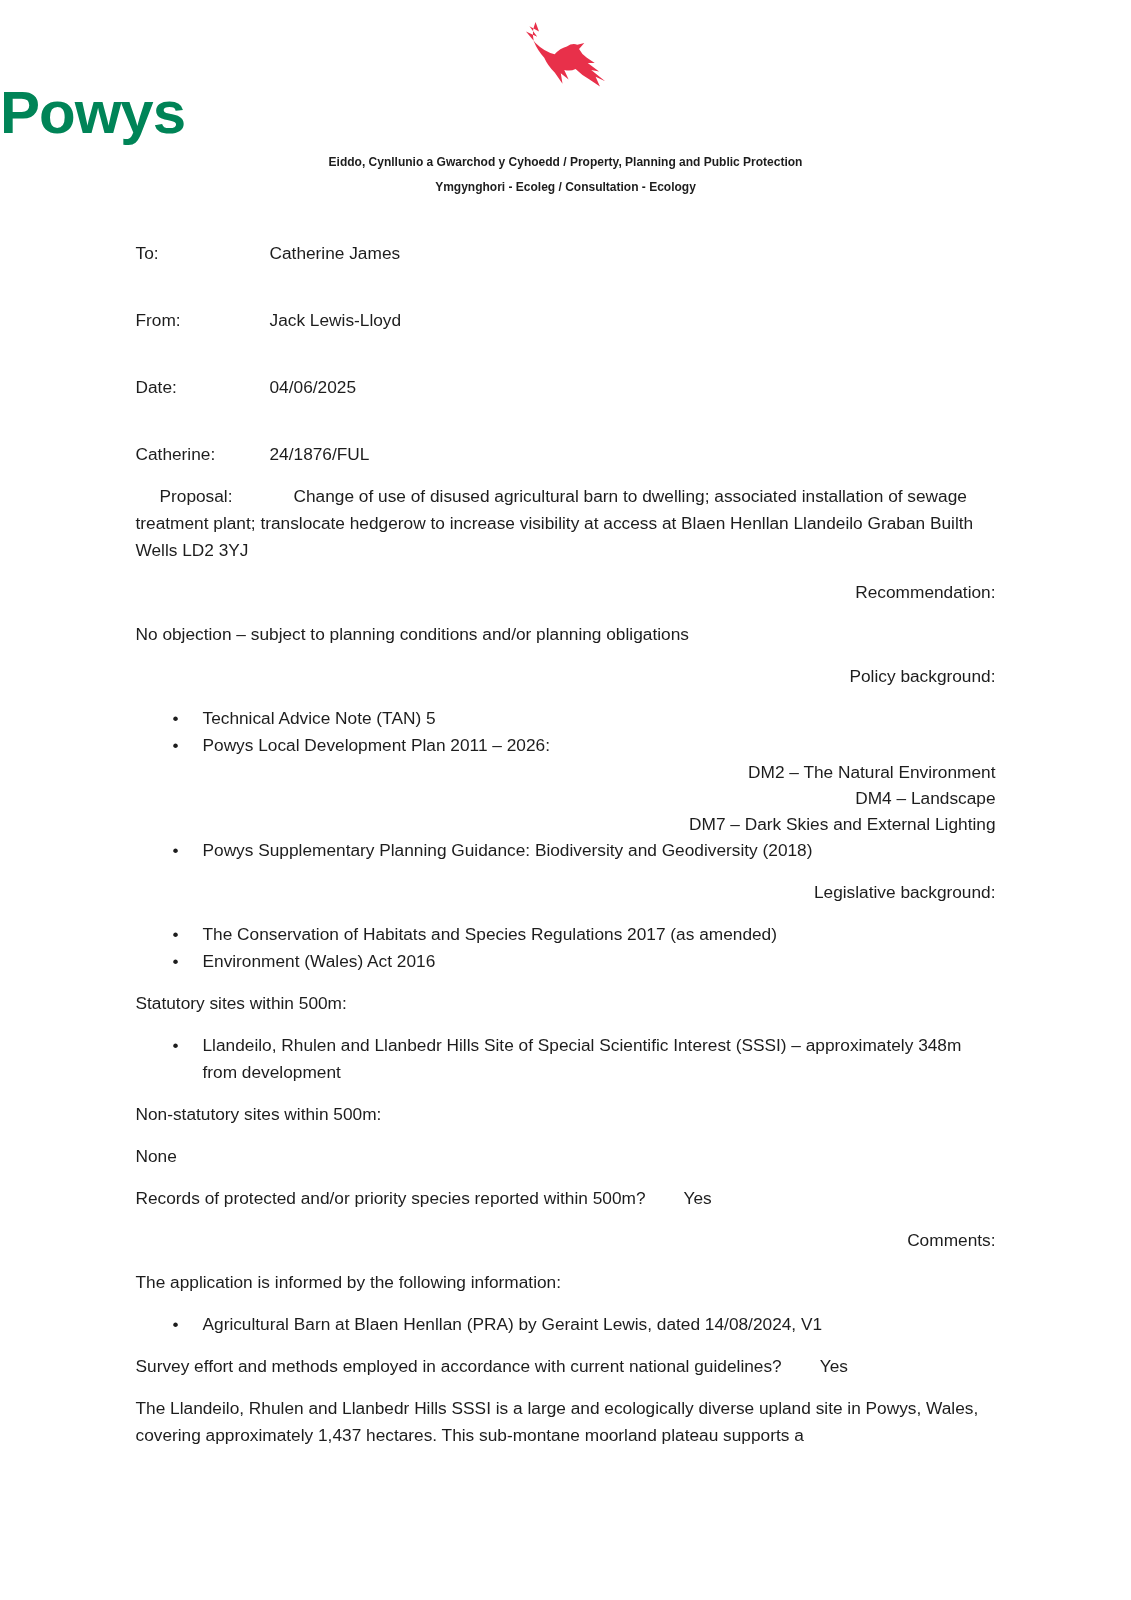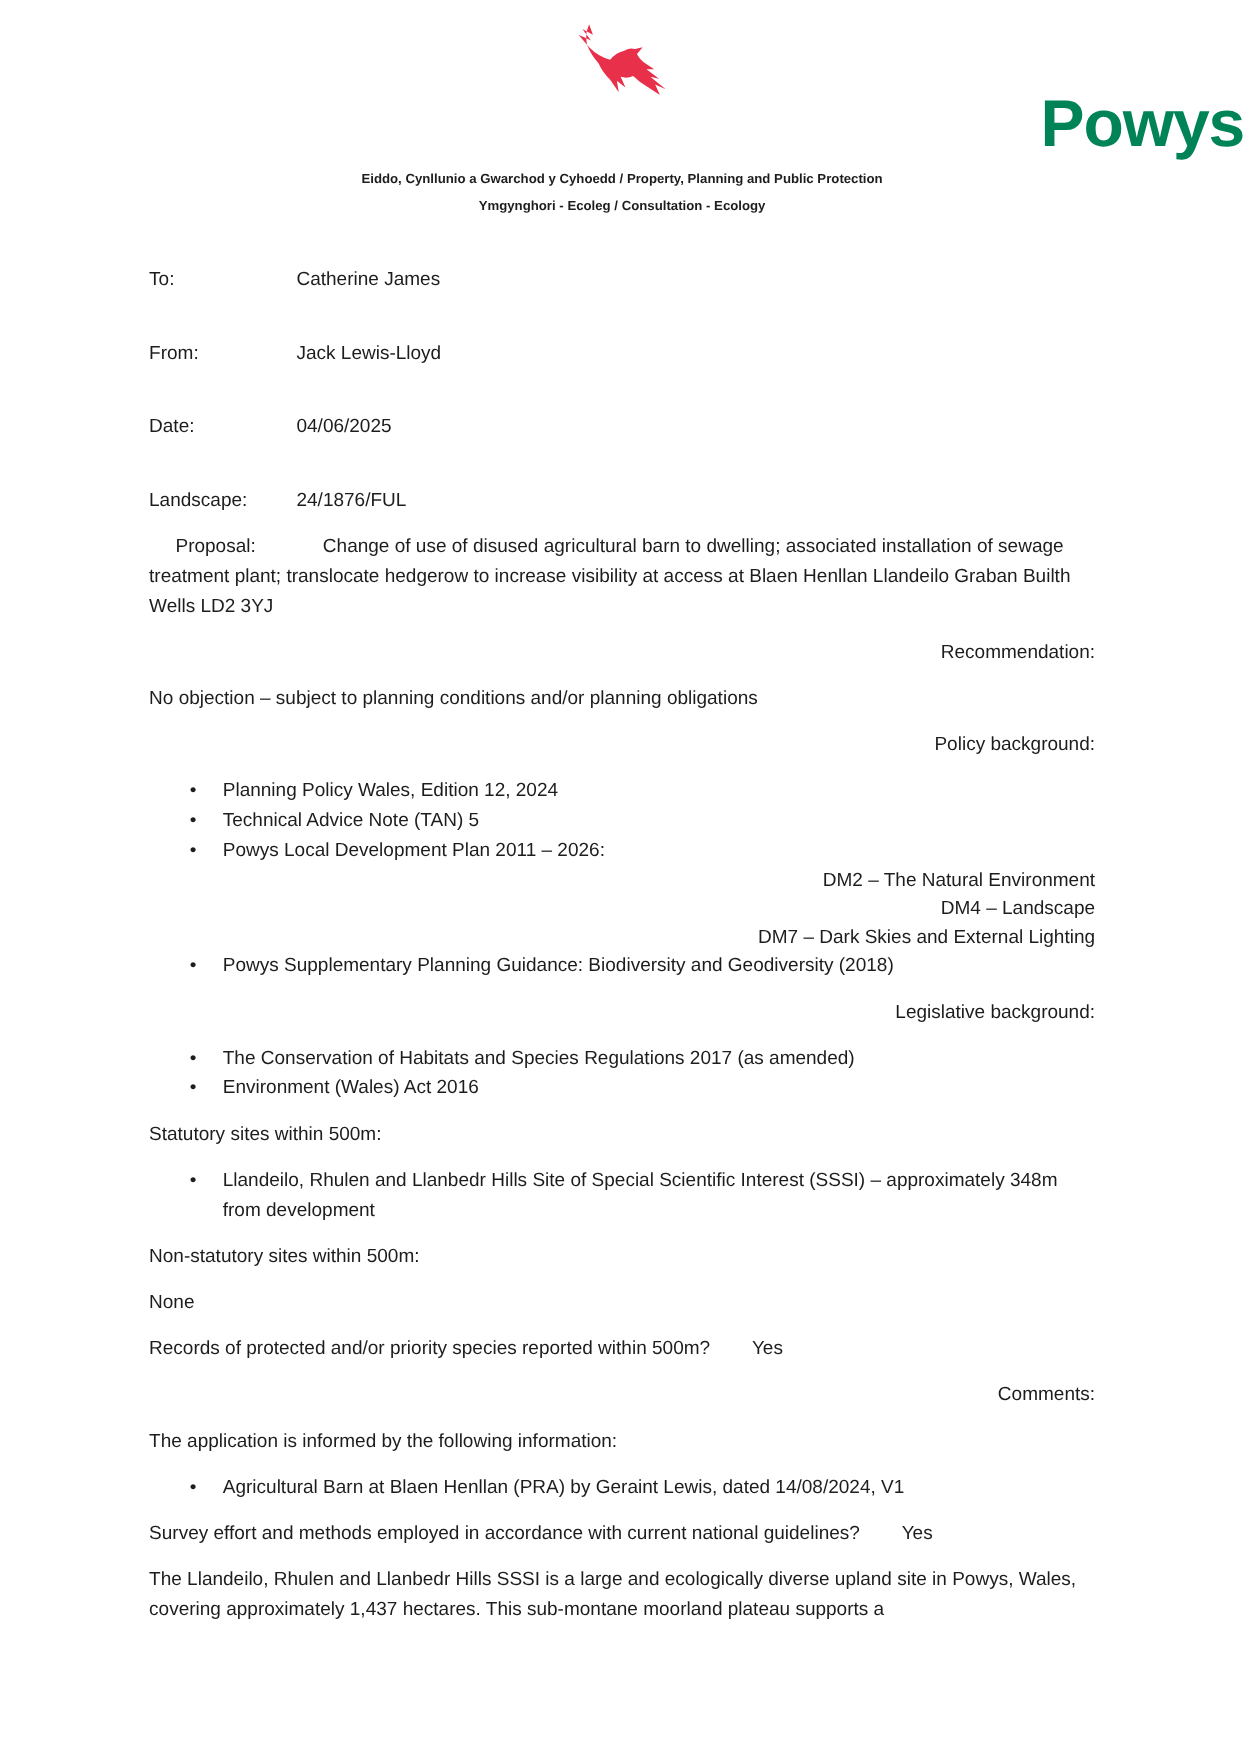--- a/index.html
+++ b/index.html
@@ -6,21 +6,21 @@
   .page {
     position: relative;
     width: 1131px;
     height: 1600px;
     background: #ffffff;
     font-family: "Liberation Sans", sans-serif;
     color: #1d1d1d;
     font-size: 17.3px;
     overflow: hidden;
   }
-  .logo-area { padding-top: 22px; text-align: right; }
+  .logo-area { padding-top: 22px; text-align: left; }
   .logo-area svg { display: block; margin: 0 auto -12px auto; }
   .logo-word {
     font-size: 60px;
     font-weight: bold;
     color: #008457;
     line-height: 58px;
     letter-spacing: -1px;
   }
   .doc-header {
     text-align: center;
@@ -78,32 +78,31 @@
       </div>
       <div class="meta-row">
         <span class="meta-label">From:</span>
         <span>Jack Lewis-Lloyd</span>
       </div>
       <div class="meta-row">
         <span class="meta-label">Date:</span>
         <span>04/06/2025</span>
       </div>
       <div class="meta-row">
-        <span class="meta-label">Landscape:</span>
+        <span class="meta-label">Catherine:</span>
         <span>24/1876/FUL</span>
       </div>
       <p class="no-top"><span class="para-label">Proposal:</span><span>Change of use of disused agricultural barn to dwelling; associated installation of sewage treatment plant; translocate hedgerow to increase visibility at access at Blaen Henllan Llandeilo Graban Builth Wells LD2 3YJ</span></p>
     </div>
 
     <p class="bold">Recommendation:</p>
     <p>No objection – subject to planning conditions and/or planning obligations</p>
 
     <p class="bold">Policy background:</p>
     <ul class="bullets">
-      <li><span>Planning Policy Wales, Edition 12, 2024</span></li>
       <li><span>Technical Advice Note (TAN) 5</span></li>
       <li>
         <span>Powys Local Development Plan 2011 – 2026:</span>
         <div class="subline">DM2 – The Natural Environment</div>
         <div class="subline">DM4 – Landscape</div>
         <div class="subline">DM7 – Dark Skies and External Lighting</div>
       </li>
       <li><span>Powys Supplementary Planning Guidance: Biodiversity and Geodiversity (2018)</span></li>
     </ul>
 

